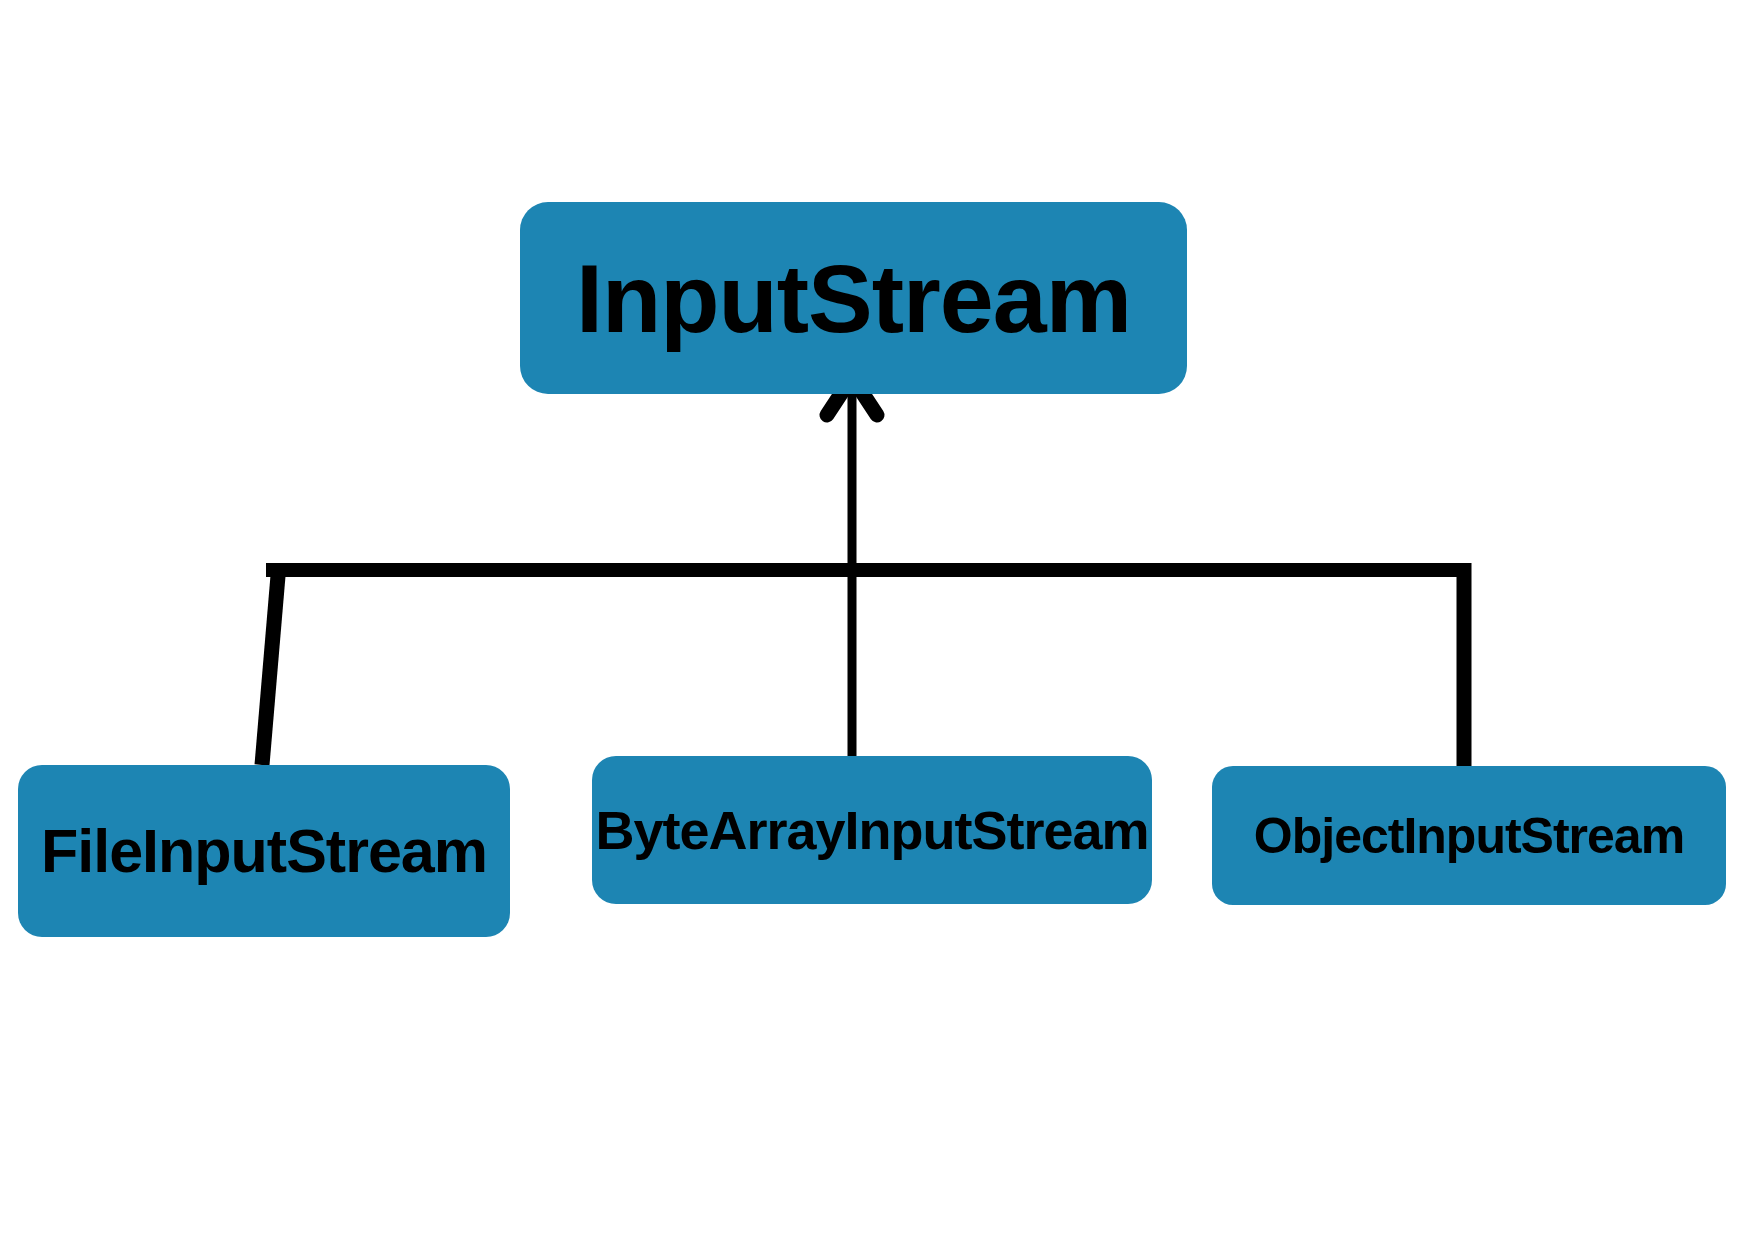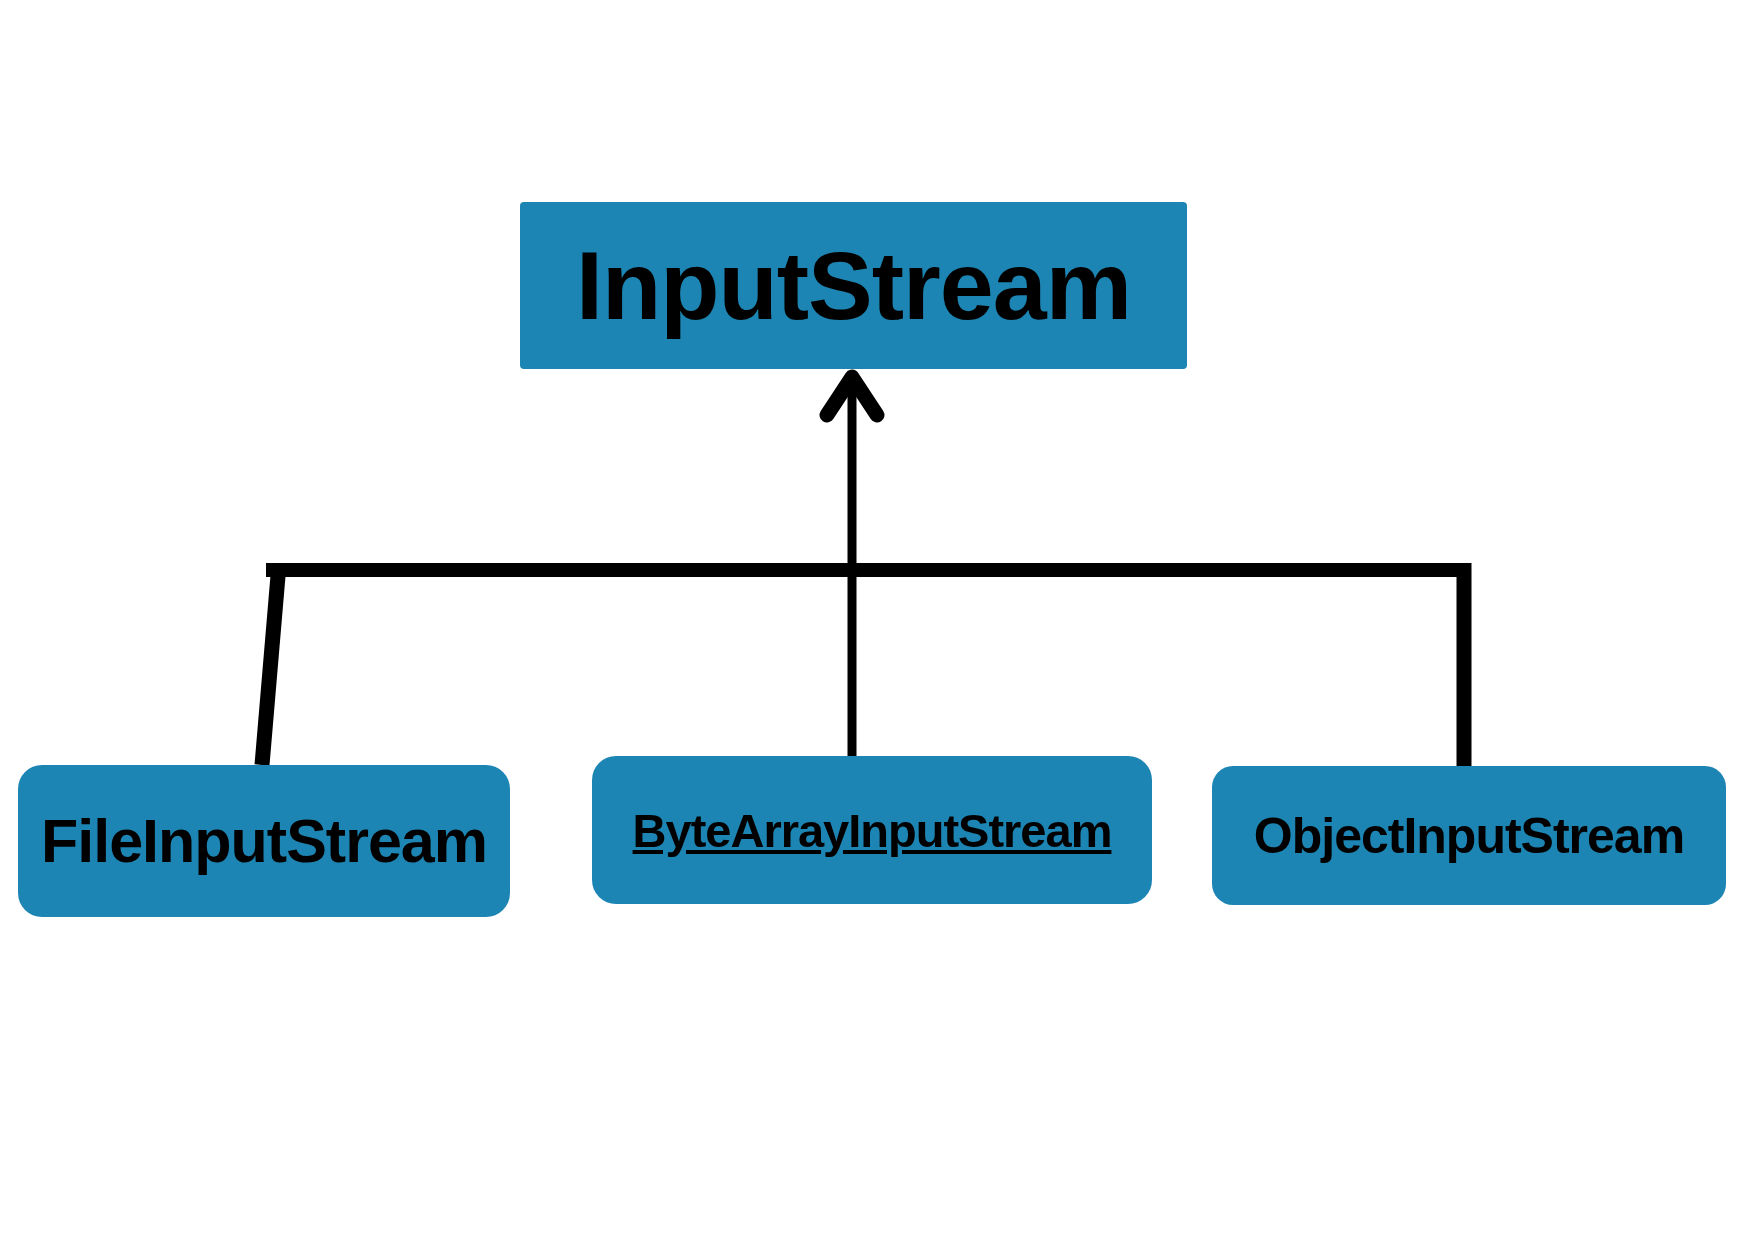--- a/index.html
+++ b/index.html
@@ -35,41 +35,41 @@
     font-weight: bold;
     color: var(--text, #000000);
     white-space: nowrap;
     line-height: 1;
     letter-spacing: -1px;
   }
   .node-parent {
     left: 520px;
     top: 202px;
     width: 667px;
-    height: 167px;
-    border-radius: 4px;
+    height: 192px;
+    border-radius: 28px;
   }
   .node-parent .label { font-size: 97px; }
 
   .node-child-0 {
     left: 18px;
     top: 765px;
     width: 492px;
-    height: 152px;
+    height: 172px;
     text-align: right;
   }
   .node-child-0 .label { font-size: 61px; }
 
   .node-child-1 {
     left: 592px;
     top: 756px;
     width: 560px;
     height: 148px;
   }
-  .node-child-1 .label { font-size: 47px; text-decoration: underline; }
+  .node-child-1 .label { font-size: 54px; }
 
   .node-child-2 {
     left: 1212px;
     top: 766px;
     width: 514px;
     height: 139px;
     border-radius: 21px;
   }
   .node-child-2 .label { font-size: 50px; }
 

